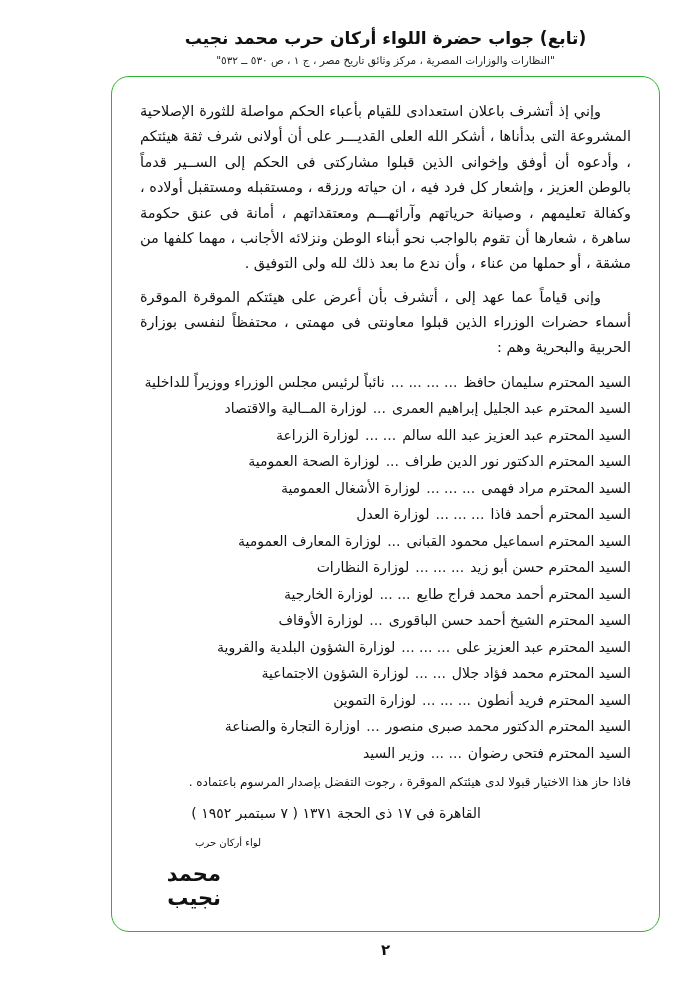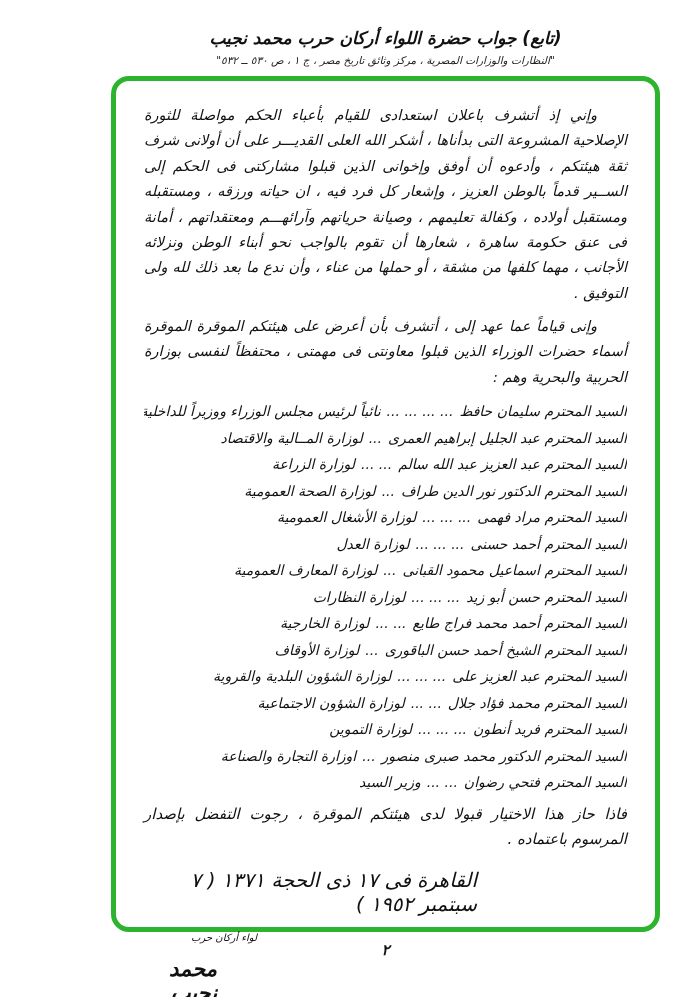--- a/index.html
+++ b/index.html
@@ -10,39 +10,38 @@
     height: 997px;
     font-family: "DejaVu Sans", sans-serif;
     color: #111111;
     direction: rtl;
   }
   .page {
     position: relative;
     width: 609px;
     height: 997px;
     overflow: hidden;
-    font-style: italic;
   }
   .header {
     text-align: center;
     padding-top: 26px;
   }
   .header .title {
     font-size: 17px;
     font-weight: bold;
     line-height: 24px;
   }
   .header .source {
     font-size: 10.5px;
     margin-top: 4px;
     color: #222;
   }
   .doc-frame {
     margin: 10px 30px 0 30px;
-    border: 5px solid #c2410c;
+    border: 1px solid #c2410c;
     border-radius: 18px;
     padding: 22px 28px 16px 28px;
     height: 856px;
     box-sizing: border-box;
     background: #ffffff;
   }
   .para {
     font-size: 14.5px;
     line-height: 1.75;
     text-align: justify;
@@ -59,27 +58,27 @@
     line-height: 26.5px;
     white-space: nowrap;
     overflow: hidden;
   }
   .minister-row .dots {
     letter-spacing: 2px;
     padding: 0 6px;
     color: #222;
   }
   .closing {
-    font-size: 15px;
+    font-size: 12px;
     line-height: 1.7;
     margin-top: 6px;
     text-align: justify;
   }
   .date-line {
-    font-size: 20px;
+    font-size: 14px;
     margin-top: 10px;
     margin-right: 150px;
   }
   .signature {
     margin-top: 16px;
   }
   .signature .rank {
     font-size: 10px;
     margin-right: 370px;
   }
@@ -113,21 +112,21 @@
     <p class="para indent">وإني إذ أتشرف باعلان استعدادى للقيام بأعباء الحكم مواصلة للثورة الإصلاحية المشروعة التى بدأناها ، أشكر الله العلى القديـــر على أن أولانى شرف ثقة هيئتكم ، وأدعوه أن أوفق وإخوانى الذين قبلوا مشاركتى فى الحكم إلى الســير قدماً بالوطن العزيز ، وإشعار كل فرد فيه ، ان حياته ورزقه ، ومستقبله ومستقبل أولاده ، وكفالة تعليمهم ، وصيانة حرياتهم وآرائهـــم ومعتقداتهم ، أمانة فى عنق حكومة ساهرة ، شعارها أن تقوم بالواجب نحو أبناء الوطن ونزلائه الأجانب ، مهما كلفها من مشقة ، أو حملها من عناء ، وأن ندع ما بعد ذلك لله ولى التوفيق .</p>
 
     <p class="para indent">وإنى قياماً عما عهد إلى ، أتشرف بأن أعرض على هيئتكم الموقرة الموقرة أسماء حضرات الوزراء الذين قبلوا معاونتى فى مهمتى ، محتفظاً لنفسى بوزارة الحربية والبحرية وهم :</p>
 
     <div class="ministers">
         <div class="minister-row"><span>السيد المحترم </span><span>سليمان حافظ</span><span class="dots">... ... ... ...</span><span>نائباً لرئيس مجلس الوزراء ووزيراً للداخلية</span></div>
         <div class="minister-row"><span>السيد المحترم </span><span>عبد الجليل إبراهيم العمرى</span><span class="dots">...</span><span>لوزارة المــالية والاقتصاد</span></div>
         <div class="minister-row"><span>السيد المحترم </span><span>عبد العزيز عبد الله سالم</span><span class="dots">... ...</span><span>لوزارة الزراعة</span></div>
         <div class="minister-row"><span>السيد المحترم </span><span>الدكتور نور الدين طراف</span><span class="dots">...</span><span>لوزارة الصحة العمومية</span></div>
         <div class="minister-row"><span>السيد المحترم </span><span>مراد فهمى</span><span class="dots">... ... ...</span><span>لوزارة الأشغال العمومية</span></div>
-        <div class="minister-row"><span>السيد المحترم </span><span>أحمد حسنى</span><span class="dots">... ... ...</span><span>لوزارة العدل</span></div>
+        <div class="minister-row"><span>السيد المحترم </span><span>أحمد فاذا</span><span class="dots">... ... ...</span><span>لوزارة العدل</span></div>
         <div class="minister-row"><span>السيد المحترم </span><span>اسماعيل محمود القبانى</span><span class="dots">...</span><span>لوزارة المعارف العمومية</span></div>
         <div class="minister-row"><span>السيد المحترم </span><span>حسن أبو زيد</span><span class="dots">... ... ...</span><span>لوزارة النظارات</span></div>
         <div class="minister-row"><span>السيد المحترم </span><span>أحمد محمد فراج طايع</span><span class="dots">... ...</span><span>لوزارة الخارجية</span></div>
         <div class="minister-row"><span>السيد المحترم </span><span>الشيخ أحمد حسن الباقورى</span><span class="dots">...</span><span>لوزارة الأوقاف</span></div>
         <div class="minister-row"><span>السيد المحترم </span><span>عبد العزيز على</span><span class="dots">... ... ...</span><span>لوزارة الشؤون البلدية والقروية</span></div>
         <div class="minister-row"><span>السيد المحترم </span><span>محمد فؤاد جلال</span><span class="dots">... ...</span><span>لوزارة الشؤون الاجتماعية</span></div>
         <div class="minister-row"><span>السيد المحترم </span><span>فريد أنطون</span><span class="dots">... ... ...</span><span>لوزارة التموين</span></div>
         <div class="minister-row"><span>السيد المحترم </span><span>الدكتور محمد صبرى منصور</span><span class="dots">...</span><span>اوزارة التجارة والصناعة</span></div>
         <div class="minister-row"><span>السيد المحترم </span><span>فتحي رضوان</span><span class="dots">... ...</span><span>وزير السيد</span></div>
       </div>

